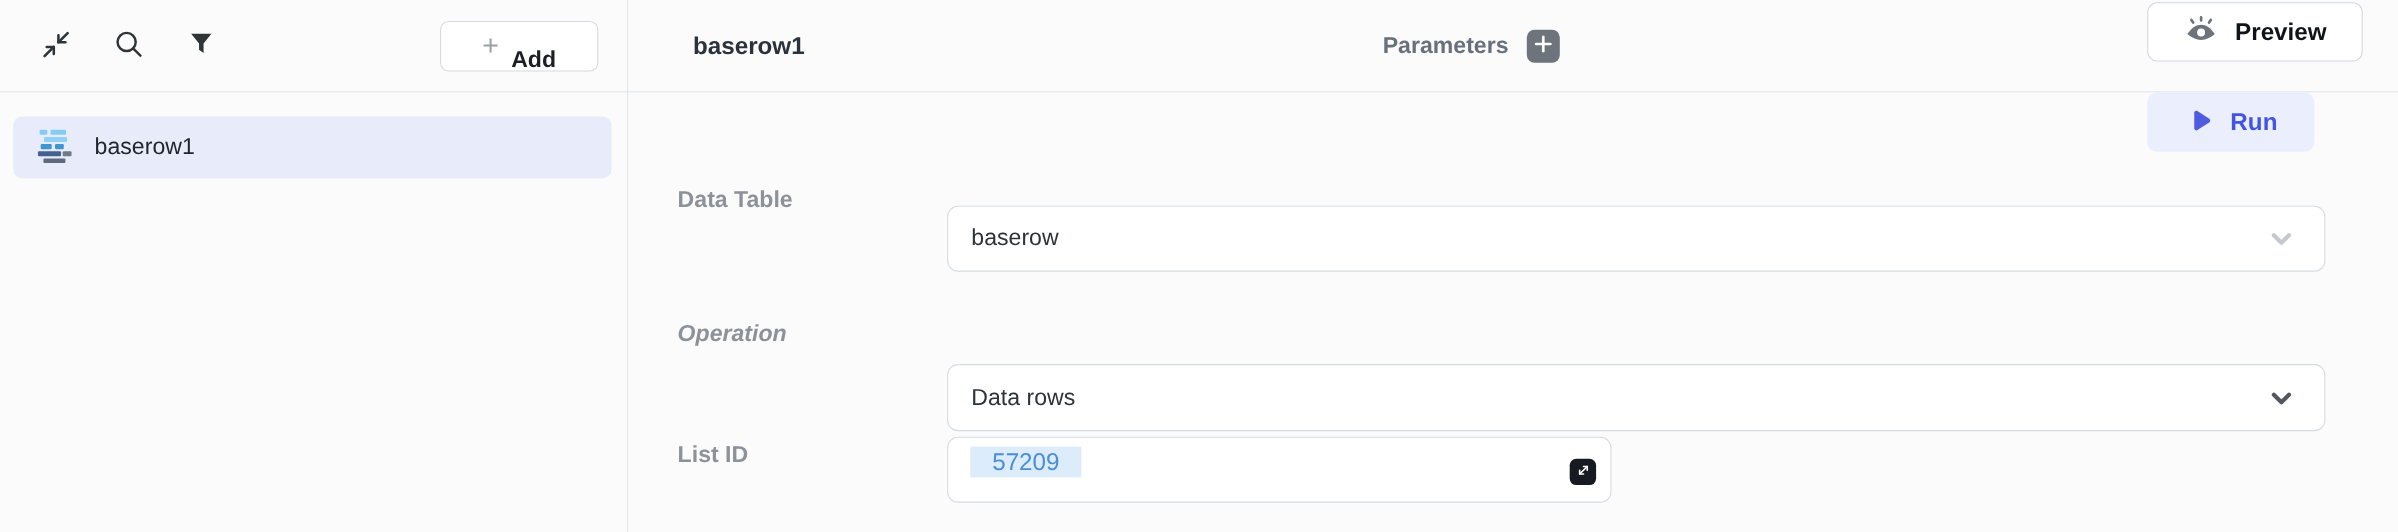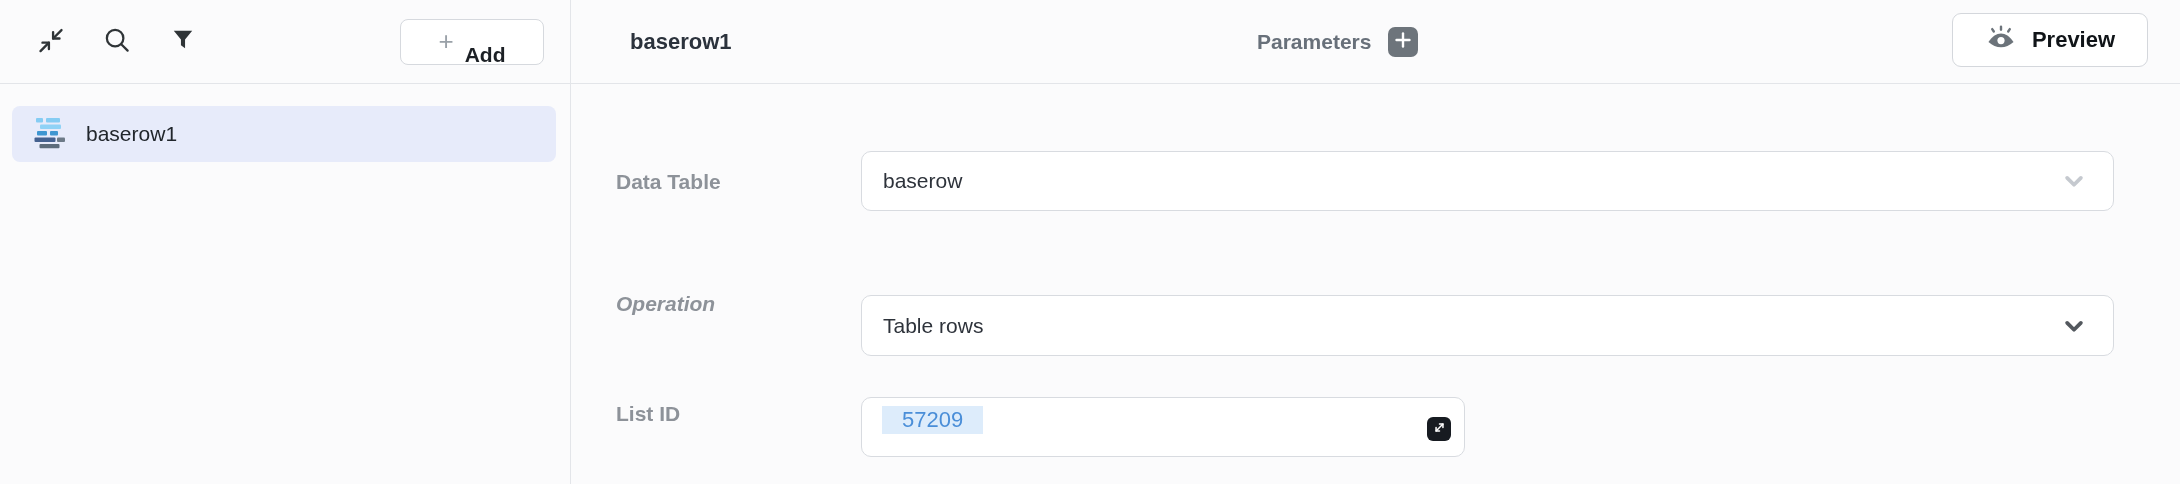--- a/index.html
+++ b/index.html
@@ -71,21 +71,21 @@
     position: absolute; left: 686px; top: 50%; transform: translateY(-50%);
     display: flex; align-items: center; gap: 17px;
   }
   .params-label { font-size: 21px; font-weight: 700; color: #68707a; }
   .params-add {
     width: 30px; height: 30px; border-radius: 7px;
     background: #6d747b; border: none; cursor: pointer;
     display: flex; align-items: center; justify-content: center;
   }
   .header-actions {
-    position: absolute; right: 32px; top: 13px;
+    position: absolute; right: 32px; top: 2px;
     display: flex; gap: 28px; flex-direction: column;
   }
   .preview-btn {
     width: 196px; height: 54px;
     background: #ffffff; border: 1px solid #d4d7dc; border-radius: 9px;
     display: flex; align-items: center; justify-content: center; gap: 15px;
     cursor: pointer;
   }
   .preview-btn .p-label { font-size: 22px; font-weight: 700; color: #101418; }
   .run-btn {
@@ -103,20 +103,21 @@
     font-size: 21px; font-weight: 700; color: #8d9299;
   }
   .select-box {
     position: absolute; left: 290px;
     width: 1253px; height: 60px;
     background: #ffffff;
     border: 1px solid #d8dbe0; border-radius: 10px;
     display: flex; align-items: center;
     padding: 0 24px 0 21px;
     cursor: pointer;
+    margin-top: 36px;
   }
   .select-box .sel-value { font-size: 21px; color: #2e333b; }
   .select-box .chev { margin-left: auto; display: flex; }
   .code-input {
     position: absolute; left: 290px;
     width: 604px; height: 60px;
     background: #ffffff;
     border: 1px solid #d8dbe0; border-radius: 10px;
     cursor: text;
   }
@@ -217,38 +218,46 @@
                 <line x1="6.6" y1="6.4" x2="5.4" y2="4.6"></line>
                 <line x1="17.4" y1="6.4" x2="18.6" y2="4.6"></line>
               </g>
               <path d="M2.6 14.2 C5.6 9.8 8.6 7.8 12 7.8 C15.4 7.8 18.4 9.8 21.4 14.2 C18.4 16.8 15.4 18.2 12 18.2 C8.6 18.2 5.6 16.8 2.6 14.2 Z" fill="#6c737a"></path>
               <circle cx="12" cy="13.2" r="2.7" fill="#ffffff"></circle>
             </svg>
           </span>
           <span class="p-label">Preview</span>
         </button>
 
+        <button class="run-btn">
+          <span>
+            <svg width="28" height="28" viewBox="0 0 24 24" fill="#4f5ce0">
+              <path d="M7.5 5.6 C7.5 4.3 8.9 3.5 10 4.2 L19.2 10.2 C20.2 10.9 20.2 12.4 19.2 13.1 L10 19.1 C8.9 19.8 7.5 19 7.5 17.7 Z"></path>
+            </svg>
+          </span>
+          <span class="r-label">Run</span>
+        </button>
       </div>
     </div>
 
     <div class="main-body">
 
       <span class="field-label" style="top:98px;">Data Table</span>
       <div class="select-box" style="top:67px;">
         <span class="sel-value">baserow</span>
         <span class="chev">
           <svg width="30" height="30" viewBox="0 0 24 24" fill="none" stroke="#c5c9cf" stroke-width="3" stroke-linecap="round" stroke-linejoin="round">
             <polyline points="6.5,9.5 12,15 17.5,9.5"></polyline>
           </svg>
         </span>
       </div>
 
       <span class="field-label" style="top:220px;font-style:italic;">Operation</span>
       <div class="select-box" style="top:211px; height:61px;">
-        <span class="sel-value">Table rows</span>
+        <span class="sel-value">Data rows</span>
         <span class="chev">
           <svg width="30" height="30" viewBox="0 0 24 24" fill="none" stroke="#53585e" stroke-width="3" stroke-linecap="round" stroke-linejoin="round">
             <polyline points="6.5,9.5 12,15 17.5,9.5"></polyline>
           </svg>
         </span>
       </div>
 
       <span class="field-label" style="top:330px;">List ID</span>
       <div class="code-input" style="top:313px;">
         <span class="code-value">57209</span>

